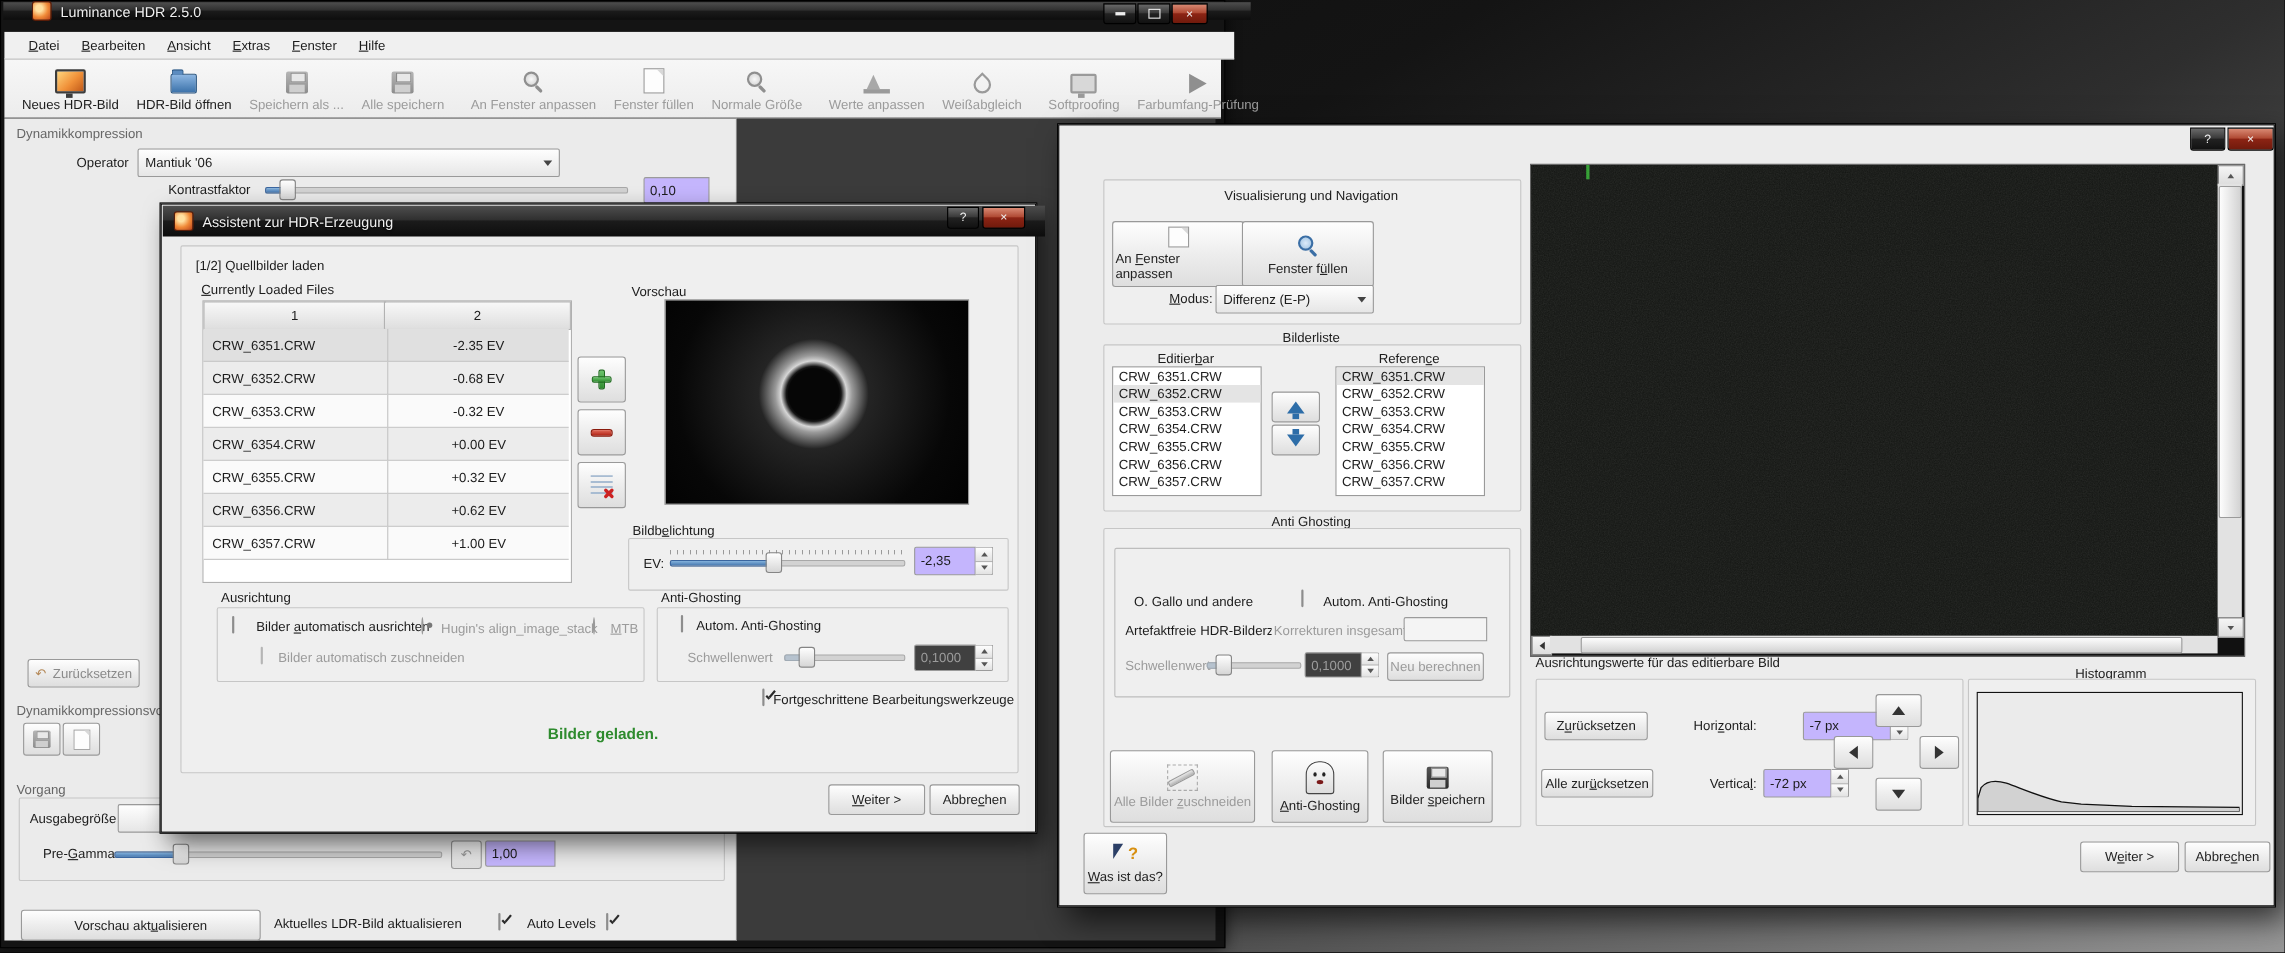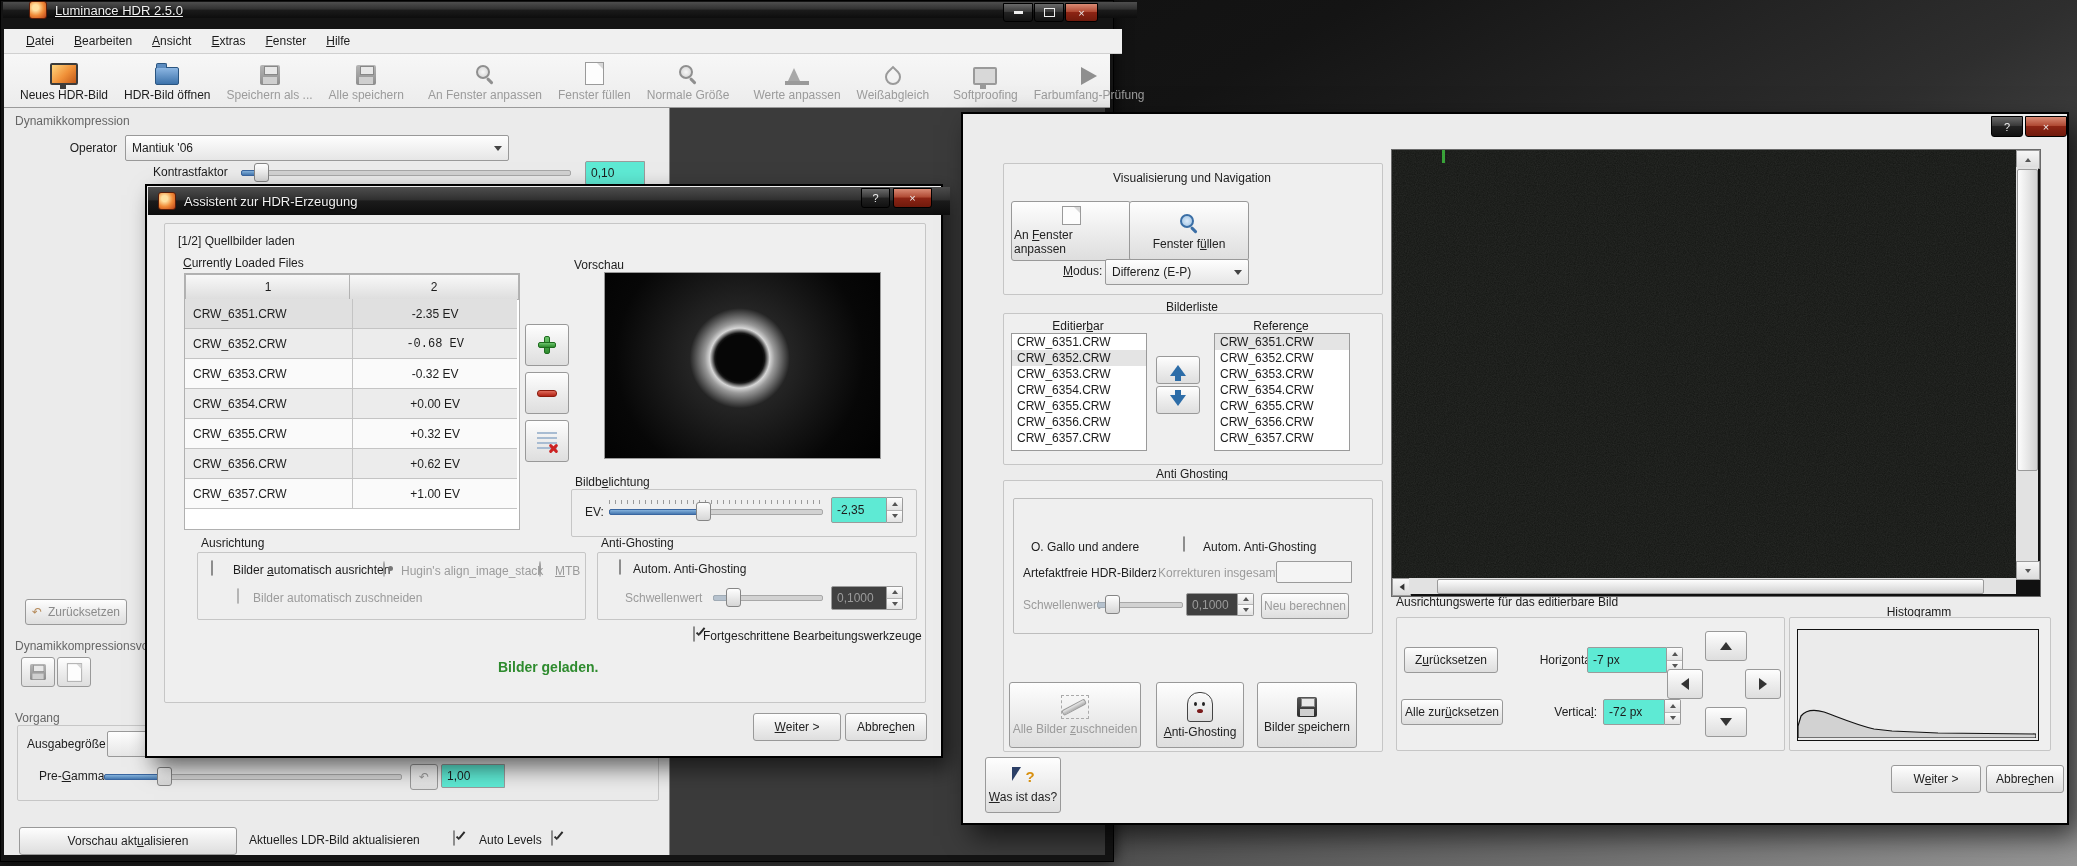--- a/index.html
+++ b/index.html
@@ -32,21 +32,21 @@
   .gb{border:1px solid #c6c6c6;border-radius:2px;background:#efefef;}
   .glabel{color:#333;}
   .cb{width:14px;height:14px;border:1px solid #8d8d8d;border-radius:2px;background:linear-gradient(#fff,#ececec);position:relative;flex:none;}
   .cb.checked::before{content:"";position:absolute;left:2px;top:6px;width:4px;height:2px;background:#2b2b2b;transform:rotate(45deg);}
   .cb.checked::after{content:"";position:absolute;left:4px;top:3px;width:8px;height:2px;background:#2b2b2b;transform:rotate(-50deg);}
   .cb.dis{background:#eee;border-color:#b5b5b5;}
   .rb{width:14px;height:14px;border:1px solid #999;border-radius:50%;background:radial-gradient(#fff,#e8e8e8);position:relative;flex:none;}
   .rb.on::after{content:"";position:absolute;left:4px;top:4px;width:5px;height:5px;border-radius:50%;background:#777;}
   .dtext{color:#9b9b9b;}
   .spin{display:flex;align-items:stretch;}
-  .spinv{flex:1;border:1px solid #9b9b9b;background:#5eead4;display:flex;align-items:center;padding:0 5px;border-radius:2px 0 0 2px;}
+  .spinv{flex:1;border:1px solid #9b9b9b;background:#c4b5fd;display:flex;align-items:center;padding:0 5px;border-radius:2px 0 0 2px;}
   .spin.dis .spinv{color:#9b9b9b;background:#404040;}
   .spinb{width:15px;display:flex;flex-direction:column;border:1px solid #9b9b9b;border-left:none;border-radius:0 2px 2px 0;}
   .spinb>div{flex:1;display:flex;align-items:center;justify-content:center;background:linear-gradient(#fdfdfd,#e2e2e2);}
   .spinb>div+div{border-top:1px solid #b5b5b5;}
   .tri-u{width:0;height:0;border-bottom:4px solid #555;border-left:3px solid transparent;border-right:3px solid transparent;}
   .tri-d{width:0;height:0;border-top:4px solid #555;border-left:3px solid transparent;border-right:3px solid transparent;}
   .slider{position:absolute;}
   .sl-track{position:absolute;left:0;right:0;top:50%;height:4px;margin-top:-2px;background:#d2d2d2;border:1px solid #a8a8a8;border-radius:2px;}
   .sl-fill{position:absolute;left:0;top:50%;height:4px;margin-top:-2px;background:linear-gradient(#84b2dc,#4678b0);border:1px solid #3a66a0;border-radius:2px;}
   .sl-handle{position:absolute;top:50%;width:13px;height:17px;margin:-9px 0 0 -7px;background:linear-gradient(#fefefe,#d6d6d6);border:1px solid #858585;border-radius:3px;}
@@ -122,21 +122,21 @@
   .tool.dis .tlabel{color:#9b9b9b;}
   .tsep{width:1px;background:#b8b8b8;margin:6px 4px;}
   .statusgreen{color:#2e8b2e;font-weight:bold;font-size:14px;}
 </style>
 </head>
 <body>
 
 <div class="a desktop"></div>
 
 <div class="a frame" style="left:0;top:0;width:1112px;height:860px;">
-  <div class="a titlebar" style="left:2px;top:1px;width:1108px;height:16px;padding-left:26px;text-decoration:underline;">
+  <div class="a titlebar" style="left:2px;top:1px;width:1108px;height:16px;padding-left:26px;">
     <span class="appicon"></span>
     <span class="ttext">Luminance HDR 2.5.0</span>
   </div>
   <div class="a wbtn" style="left:1002px;top:2px;width:28px;">
       <span class="glyphbar"></span>
     </div>
   <div class="a wbtn" style="left:1033px;top:2px;width:28px;">
       <span class="glyphbox"></span>
     </div>
   <div class="a wbtn red" style="left:1064px;top:2px;width:31px;">
@@ -290,21 +290,21 @@
           <span>CRW_6351.CRW</span>
         </div>
       <div class="tc r" style="width:152px;">
           <span>-2.35 EV</span>
         </div>
     </div>
     <div class="a row-a" style="left:0;top:55px;width:332px;height:30px;display:flex;">
       <div class="tc" style="width:156px;border-left:none;">
           <span>CRW_6352.CRW</span>
         </div>
-      <div class="tc r" style="width:152px;font-family:Liberation Mono, monospace;">
+      <div class="tc r" style="width:152px;">
           <span>-0.68 EV</span>
         </div>
     </div>
     <div class="a row-b" style="left:0;top:85px;width:332px;height:30px;display:flex;">
       <div class="tc" style="width:156px;border-left:none;">
           <span>CRW_6353.CRW</span>
         </div>
       <div class="tc r" style="width:152px;">
           <span>-0.32 EV</span>
         </div>
@@ -566,21 +566,21 @@
     </div>
   </div>
 
   
   <span class="a" style="left:433px;top:481px;width:387px;text-align:left;">Ausrichtungswerte für das editierbare Bild</span>
   <div class="a gb" style="left:433px;top:503px;width:387px;height:132px;"></div>
   <div class="a btn" style="left:441px;top:533px;width:92px;height:24px;">
     <span>Z<u>u</u>rücksetzen</span>
   </div>
   <span class="a" style="left:558px;top:539px;width:76px;text-align:right;">Hori<u>z</u>ontal:</span>
-  <div class="a spin" style="left:624px;top:533px;width:96px;height:26px;">
+  <div class="a spin" style="left:676px;top:533px;width:96px;height:26px;">
     <div class="spinv">
         <span>-7 px</span>
       </div>
     <div class="spinb">
         <div>
           <span class="tri-u"></span>
         </div>
         <div>
           <span class="tri-d"></span>
         </div>

